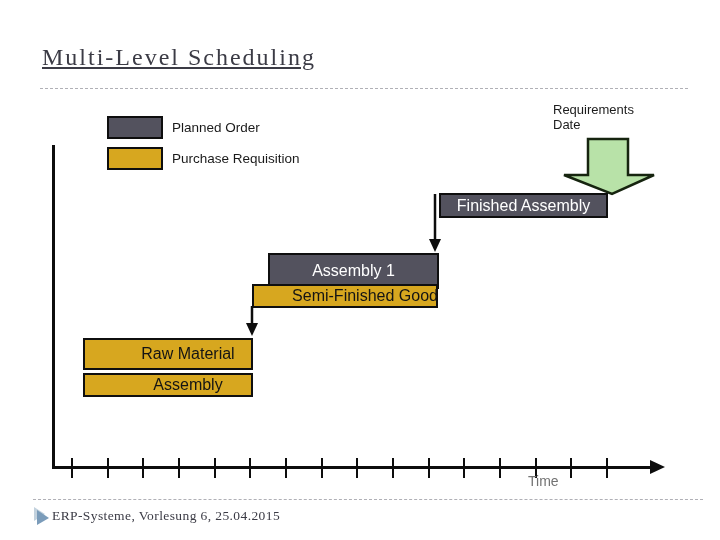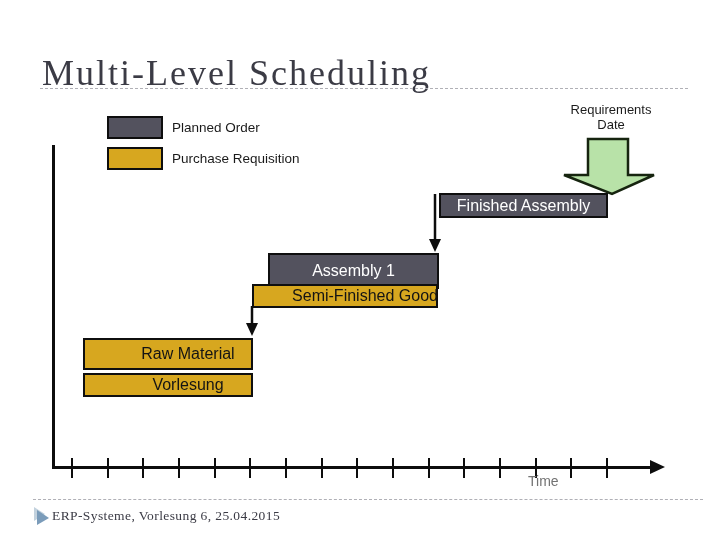--- a/index.html
+++ b/index.html
@@ -2,35 +2,35 @@
 <html><head>
 <meta charset="utf-8">
 <style>
   html,body{margin:0;padding:0;background:#ffffff;}
   .slide{
     position:relative;width:720px;height:540px;background:#ffffff;
     font-family:"Liberation Sans",sans-serif;overflow:hidden;
   }
   .abs{position:absolute;}
   .slide-title{
-    left:42px;top:52px;width:620px;
+    left:42px;top:44px;width:620px;
     font-family:"Liberation Serif","DejaVu Serif",serif;
-    font-size:36px;font-weight:500;letter-spacing:2px;color:#3b3b45;
+    font-size:24px;font-weight:500;letter-spacing:2px;color:#3b3b45;text-decoration:underline;
   }
   .title-rule{left:40px;top:88px;width:648px;height:0;border-top:1px dashed #b0b0b6;}
   .footer-rule{left:33px;top:499px;width:670px;height:0;border-top:1px dashed #b0b0b6;}
 
   .legend-swatch{width:56px;height:23px;border:2px solid #0e0e0e;box-sizing:border-box;}
   .swatch-planned{left:107px;top:116px;background:#53525e;}
   .swatch-purchase{left:107px;top:147px;background:#d7a71f;}
   .legend-label{font-size:13.5px;color:#1a1a1a;white-space:nowrap;}
   .legend-label-1{left:172px;top:120px;}
   .legend-label-2{left:172px;top:151px;}
 
-  .req-annotation{left:553px;top:103px;width:116px;text-align:center;
+  .req-annotation{left:553px;top:103px;width:116px;text-align:left;
     font-size:13px;color:#1c1c1c;line-height:1.15;}
   .req-annotation span{display:block;}
 
   .bar{
     box-sizing:border-box;border:2px solid #0f0f0f;
     display:flex;align-items:center;justify-content:center;
     font-size:16px;white-space:nowrap;
   }
   .bar.planned{background:#53525e;color:#ffffff;}
   .bar.purchase{background:#d7a71f;color:#141414;padding-left:40px;}
@@ -96,21 +96,21 @@
   <svg class="abs" style="left:244px;top:306px;" width="16" height="32" viewBox="0 0 16 32">
     <line x1="8" y1="0" x2="8" y2="19" stroke="#0d0d0d" stroke-width="2.5"></line>
     <polygon points="2,17 14,17 8,30" fill="#0d0d0d"></polygon>
   </svg>
 
   <div class="abs bar purchase bar-raw">
     <span>Raw Material</span>
   </div>
 
   <div class="abs bar purchase bar-component">
-    <span>Vorlesung</span>
+    <span>Assembly</span>
   </div>
 
   <div class="abs y-axis"></div>
   <div class="abs x-axis"></div>
   <div class="abs x-axis-arrowhead"></div>
   <div>
       <div class="tick" style="left: 71px;"></div>
       <div class="tick" style="left: 106.667px;"></div>
       <div class="tick" style="left: 142.333px;"></div>
       <div class="tick" style="left: 178px;"></div>

